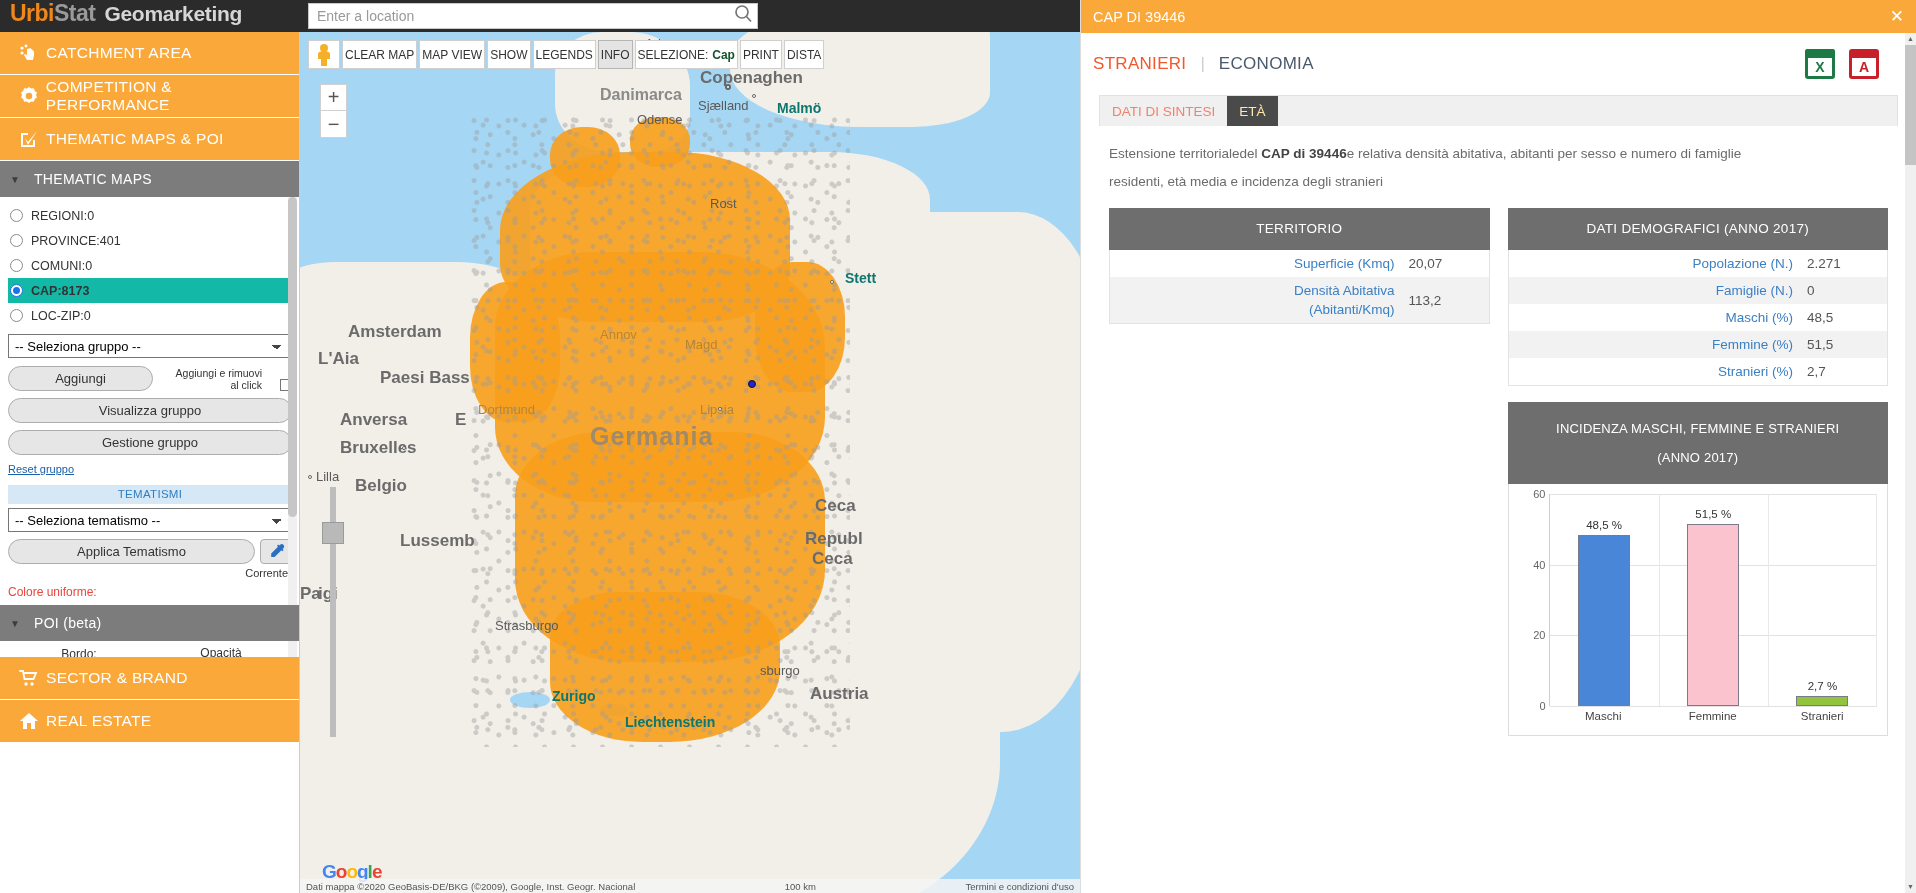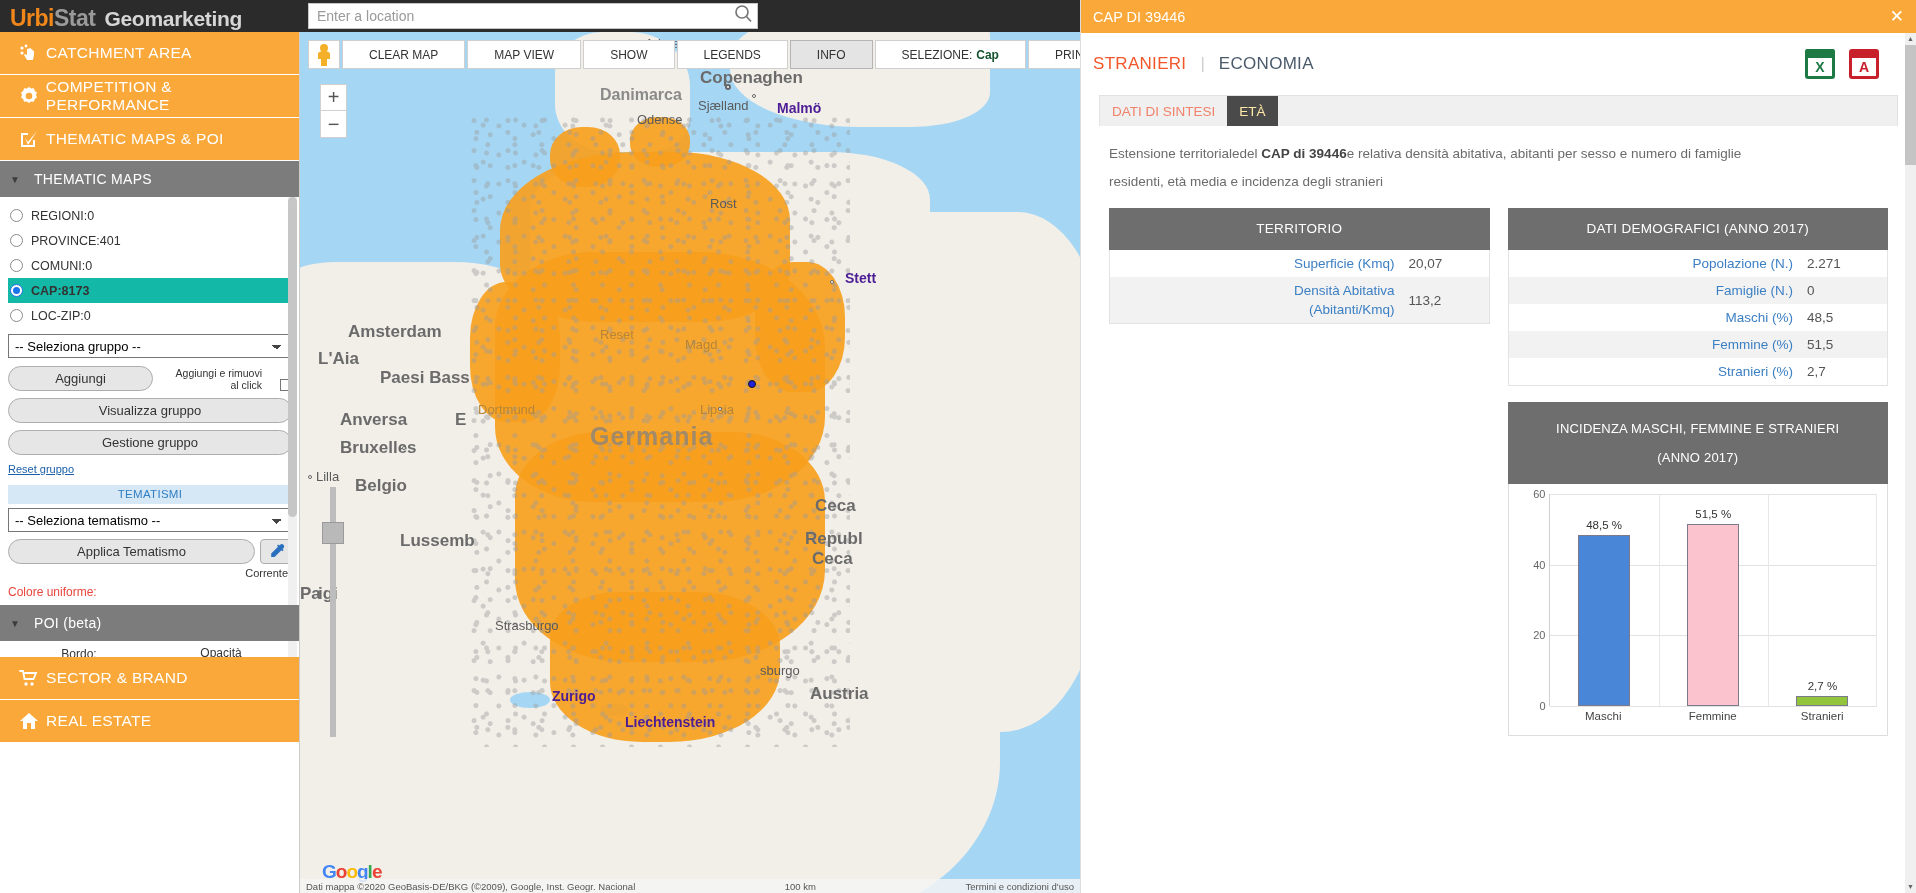--- a/index.html
+++ b/index.html
@@ -6,21 +6,21 @@
   html, body {
     width: 1916px; height: 893px;
     font-family: "Liberation Sans", sans-serif;
     overflow: hidden; background: #fff;
   }
   #app { position: relative; width: 1916px; height: 893px; }
 
   
   .topbar {
     position: absolute; top: 0; left: 0; width: 1080px; height: 32px;
-    background: #2b2b2b; display: flex; align-items: flex-end;
+    background: #2b2b2b; display: flex; align-items: flex-start;
   }
   .logo { display: flex; align-items: baseline; padding-left: 10px; }
   .logo-urbi { color: #f0871a; font-size: 23px; font-weight: bold; letter-spacing: -0.5px; }
   .logo-stat { color: #9a9a9a; font-size: 23px; font-weight: bold; letter-spacing: -0.5px; }
   .logo-geo { color: #d6d6d6; font-size: 21px; font-weight: bold; margin-left: 9px; letter-spacing: -0.3px; }
   .searchwrap {
     position: absolute; left: 308px; top: 3px; width: 450px; height: 26px;
     background: #fff; border: 1px solid #c8c8c8; display: flex; align-items: center;
   }
   .searchwrap input {
@@ -114,31 +114,31 @@
   }
   .map-canvas { position:absolute; inset:0; }
   .water { position:absolute; inset:0; background:#a5d7f5; }
   .land { position:absolute; background:#f2efe9; }
   .lake { position:absolute; background:#a5d7f5; border-radius: 50%; }
   .cap-layer { position:absolute; }
   .orange-blob { position:absolute; background:#f7a01d; opacity:.92; }
   .maplabel { position:absolute; color:#5a5a5a; font-size:13px; white-space:nowrap; }
   .maplabel.big { font-size:17px; font-weight:bold; color:#6b6b6b; }
   .maplabel.country { font-size:25px; font-weight:bold; color:#9a9a9a; letter-spacing:1px;}
-  .maplabel.med { font-size:14px; font-weight:bold; color:#4c1d95;}
+  .maplabel.med { font-size:14px; font-weight:bold; color:#0f766e;}
   .citydot { position:absolute; width:6px; height:6px; border-radius:50%; border:2px solid #666; background:#fff;}
   .citydot.sm { width:4px;height:4px;border-width:1px;}
 
   .map-toolbar {
     position: absolute; top: 8px; left: 8px; display: flex; align-items: stretch;
     font-size: 12px; z-index: 20;
   }
   .tb-btn {
     background: #fff; border: 1px solid #cfcfcf; margin-right: 2px;
-    padding: 0 26px; height: 29px; display: flex; align-items: center;
+    padding: 0 2px; height: 29px; display: flex; align-items: center;
     color: #333; cursor: pointer; white-space: nowrap;
   }
   .tb-btn.active { background: #e4e4e4; border-color:#b5b5b5; }
   .tb-btn.pegman { padding: 0 6px; }
   .sel-red { color: #14532d; font-weight: bold; margin-left: 4px; }
 
   .zoomctl { position:absolute; left:20px; top:52px; z-index:20; width:27px; }
   .zoombtn {
     width:27px; height:27px; background:#fff; border:1px solid #d0d0d0;
     display:flex;align-items:center;justify-content:center; font-size:20px; color:#555; cursor:pointer;
@@ -421,21 +421,21 @@
 
       <div class="maplabel" style="left:345px;top:4px">Arhus</div>
       <div class="maplabel big" style="left:400px;top:36px">Copenaghen</div>
       <div class="maplabel" style="left:300px;top:54px;font-size:16px;font-weight:bold;color:#8a8a8a">Danimarca</div>
       <div class="maplabel" style="left:398px;top:66px">Sjælland</div>
       <div class="maplabel med" style="left:477px;top:68px">Malmö</div>
       <div class="maplabel" style="left:337px;top:80px">Odense</div>
       <div class="maplabel" style="left:410px;top:164px">Rost</div>
       <div class="maplabel med" style="left:545px;top:238px">Stett</div>
       <div class="maplabel big" style="left:48px;top:290px">Amsterdam</div>
-      <div class="maplabel" style="left:300px;top:295px;color:#b5853a">Reset</div>
+      <div class="maplabel" style="left:300px;top:295px;color:#b5853a">Annov</div>
       <div class="maplabel" style="left:385px;top:305px;color:#b5853a">Magd</div>
       <div class="maplabel big" style="left:18px;top:317px">L'Aia</div>
       <div class="maplabel big" style="left:80px;top:336px">Paesi Bass</div>
       <div class="maplabel" style="left:178px;top:370px;color:#b5853a">Dortmund</div>
       <div class="maplabel" style="left:400px;top:370px;color:#b5853a">Lipsia</div>
       <div class="maplabel country" style="left:290px;top:390px;color:#a08a6a">Germania</div>
       <div class="maplabel big" style="left:40px;top:378px">Anversa</div>
       <div class="maplabel big" style="left:155px;top:378px">E</div>
       <div class="maplabel big" style="left:40px;top:406px">Bruxelles</div>
       <div class="maplabel big" style="left:55px;top:444px">Belgio</div>

